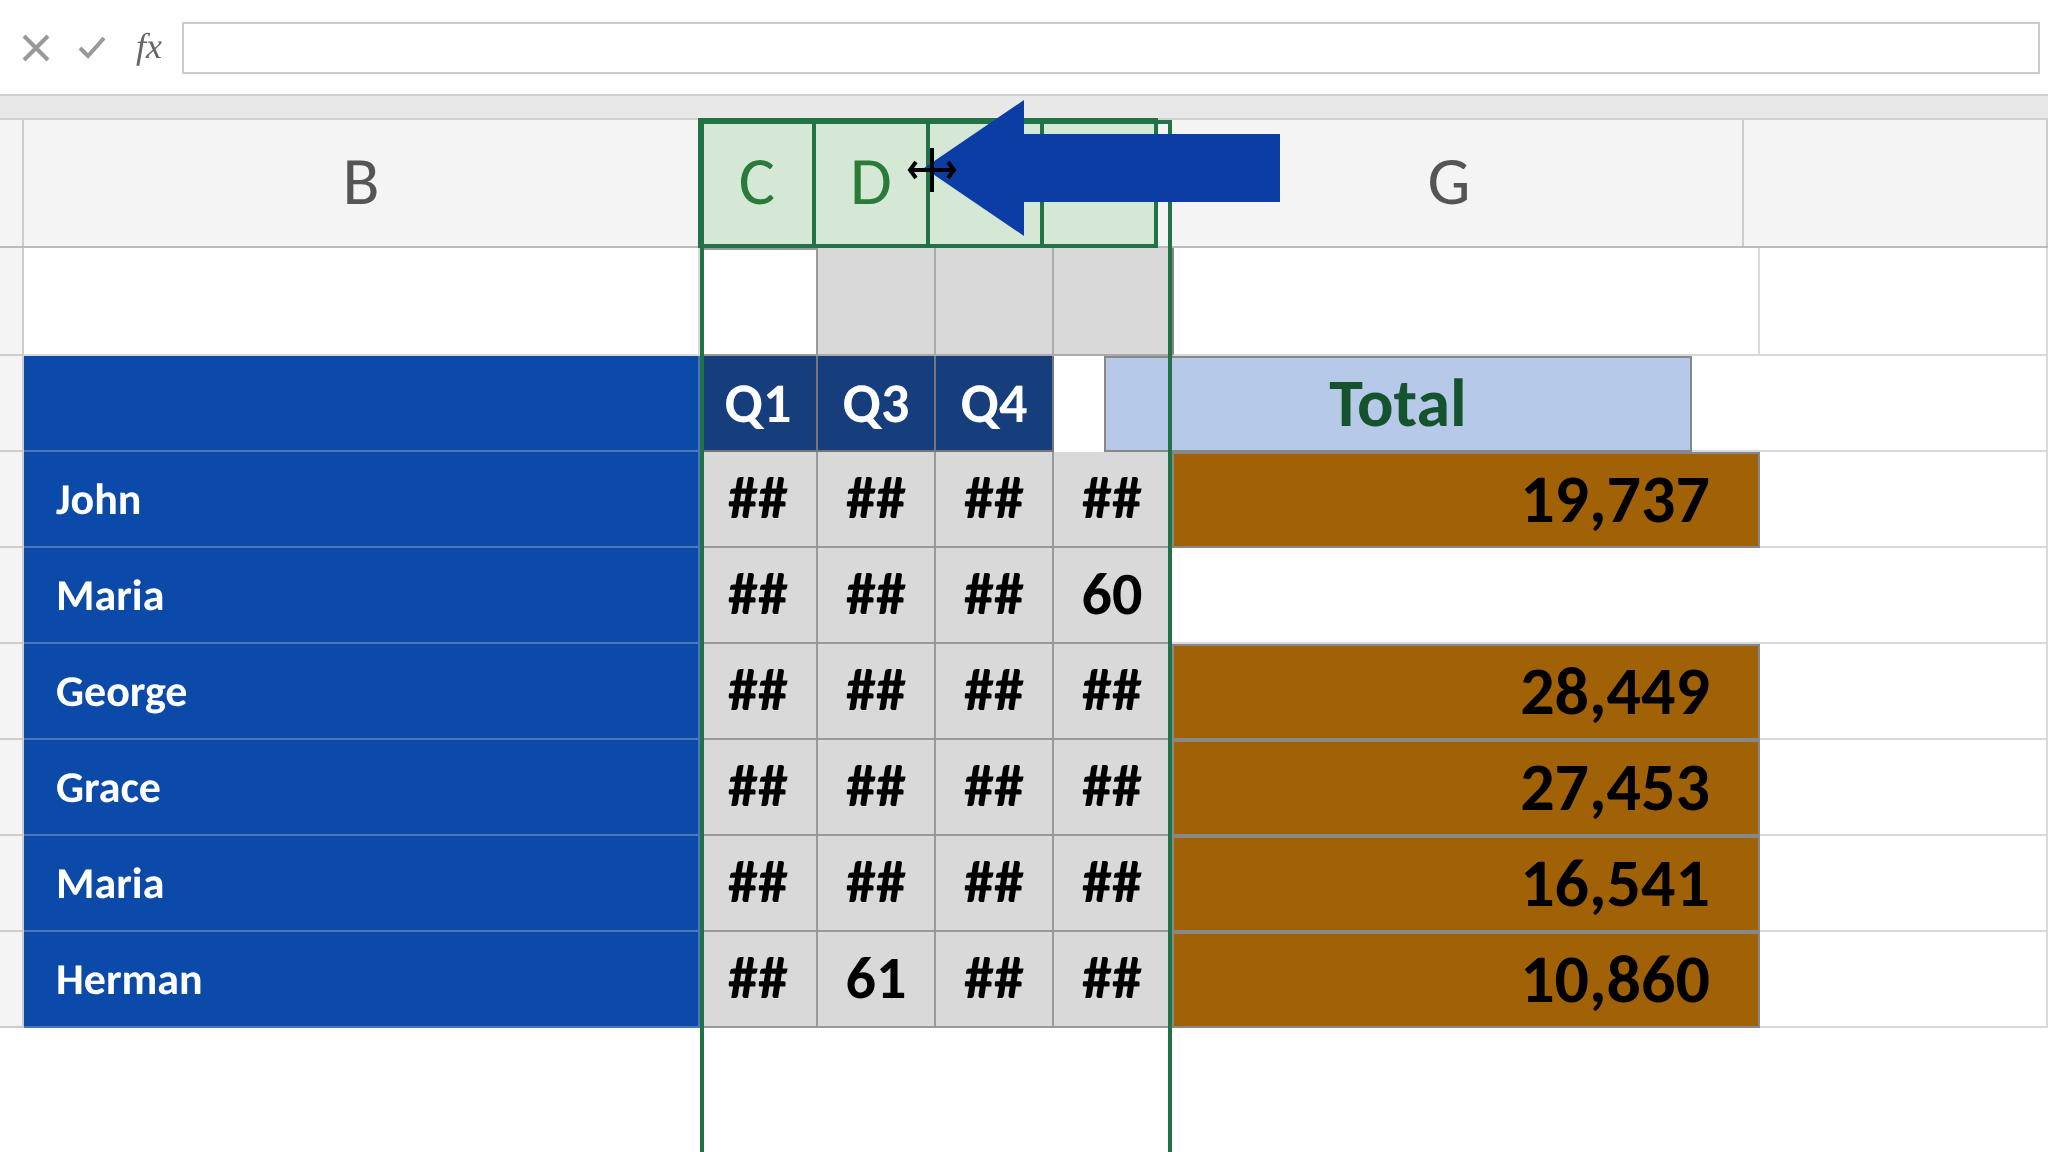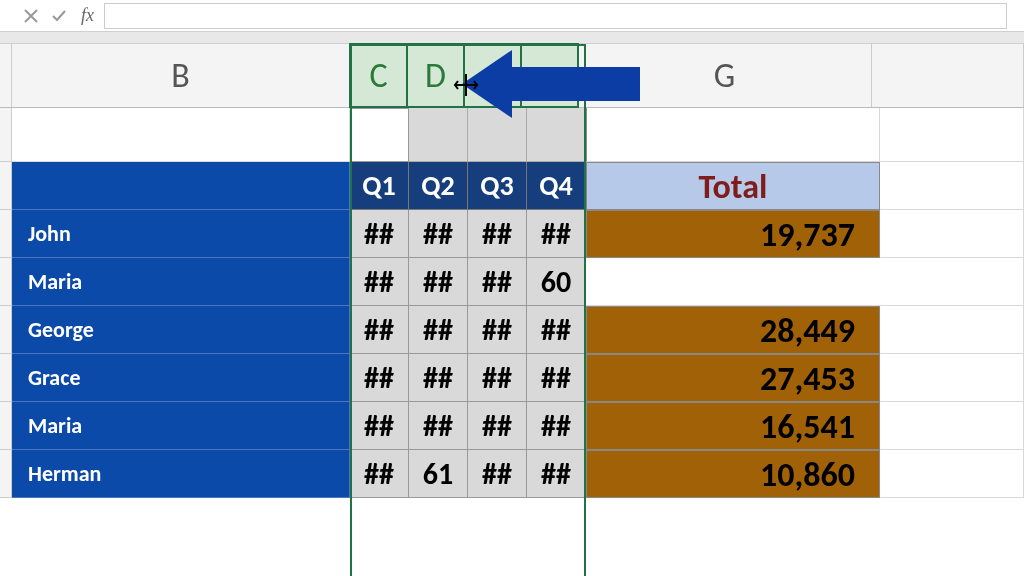--- a/index.html
+++ b/index.html
@@ -5,26 +5,26 @@
     * { box-sizing: border-box; margin: 0; padding: 0; }
     body {
       font-family: Calibri, Arial, sans-serif;
       background: #fff;
       width: 1024px;
       height: 576px;
       overflow: hidden;
       position: relative;
     }
     .formula-bar {
-      height: 32px;
+      height: 48px;
       background: #fff;
       border-bottom: 1px solid #d0d0d0;
       display: flex;
       align-items: center;
-      padding: 0 17px;
+      padding: 0 4px;
     }
     .fb-btn {
       width: 28px;
       height: 28px;
       display: flex;
       align-items: center;
       justify-content: center;
       color: #888;
       font-size: 20px;
       cursor: pointer;
@@ -90,21 +90,21 @@
       align-items: center;
       padding: 0 8px;
       font-size: 22px;
       overflow: hidden;
       white-space: nowrap;
     }
     .namecol { background: #0b4aa8; color: #fff; font-weight: bold; justify-content: flex-start; padding-left: 16px; border-right: 1px solid #4a76bb; border-bottom: 1px solid #4a76bb;}
     .namecol.header { background: #0b4aa8; }
     .qhead { background: #163e7c; color: #fff; font-weight: bold; justify-content: center; font-size: 28px; border-right: 1px solid #777; border-bottom: 1px solid #777;}
     .qcell { background: #d9d9d9; color: #000; font-weight: bold; justify-content: center; font-size: 30px; border-right: 1px solid #999; border-bottom: 1px solid #999;}
-    .totalhead { background: #b6c9e8; color: #7f1d1d; font-weight: bold; justify-content: center; font-size: 34px; border: 1px solid #888;}
+    .totalhead { background: #b6c9e8; color: #14532d; font-weight: bold; justify-content: center; font-size: 34px; border: 1px solid #888; margin-left: 25px;}
     .totalcell { background: #a16207; color: #000; font-weight: bold; justify-content: flex-end; font-size: 34px; padding-right: 24px; border: 1px solid #888;}
     .empty { background: #fff; }
     .empty-sel { background: #d9d9d9; border-bottom: 1px solid #aaa; border-right: 1px solid #aaa;}
     .empty-sel.white { background: #fff; border: 1px solid #999;}
     .selection-border {
       position: absolute;
       border: 2px solid #217346;
       pointer-events: none;
       z-index: 10;
     }
@@ -186,21 +186,20 @@
     <div class="cell empty-sel w-Q"></div>
     <div class="cell empty-sel w-Q"></div>
     <div class="cell empty w-G after-G"></div>
     <div class="cell empty w-rest"></div>
   </div>
 
   <div class="grid-row">
     <div class="rowhead"></div>
     <div class="cell namecol header w-B"></div>
     <div class="cell qhead w-Q">Q1</div>
-    <div class="cell qhead w-Q">Q2</div>
     <div class="cell qhead w-Q">Q3</div>
     <div class="cell qhead w-Q">Q4</div>
     <div class="cell totalhead w-G">Total</div>
     <div class="cell empty w-rest"></div>
   </div>
 
   <div class="grid-row">
     <div class="rowhead"></div>
     <div class="cell namecol w-B">John</div>
     <div class="cell qcell w-Q">##</div>

